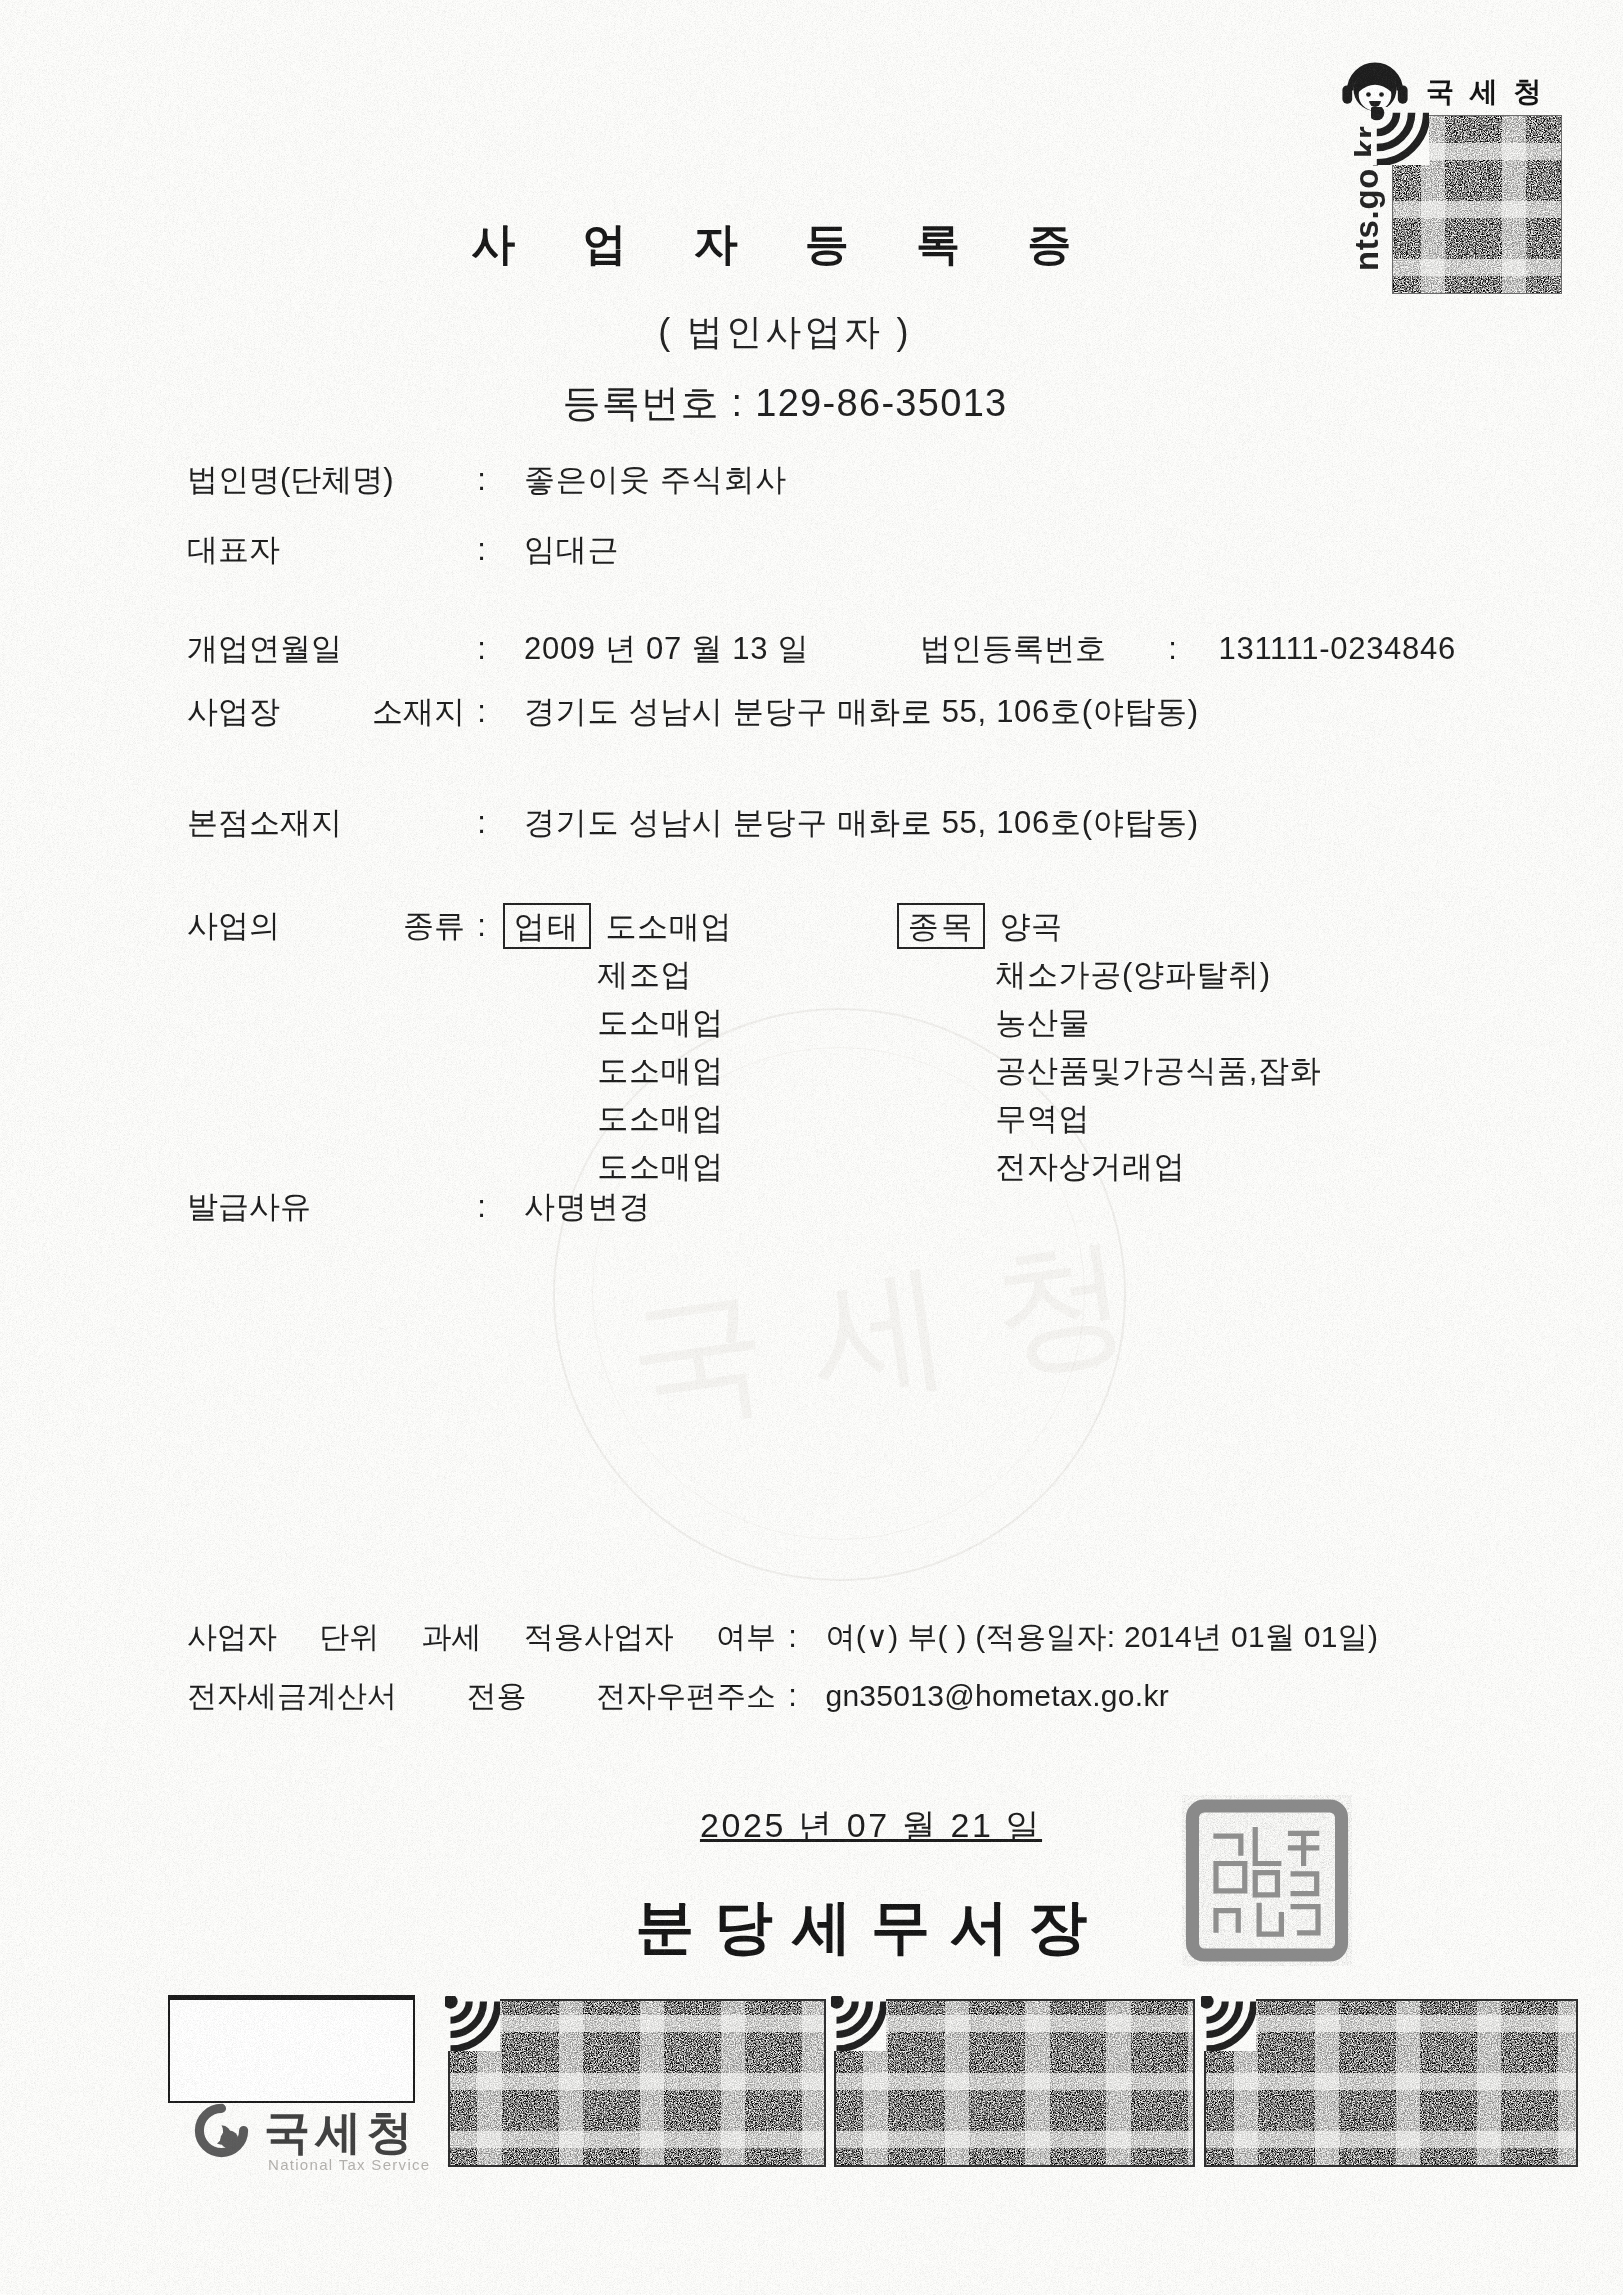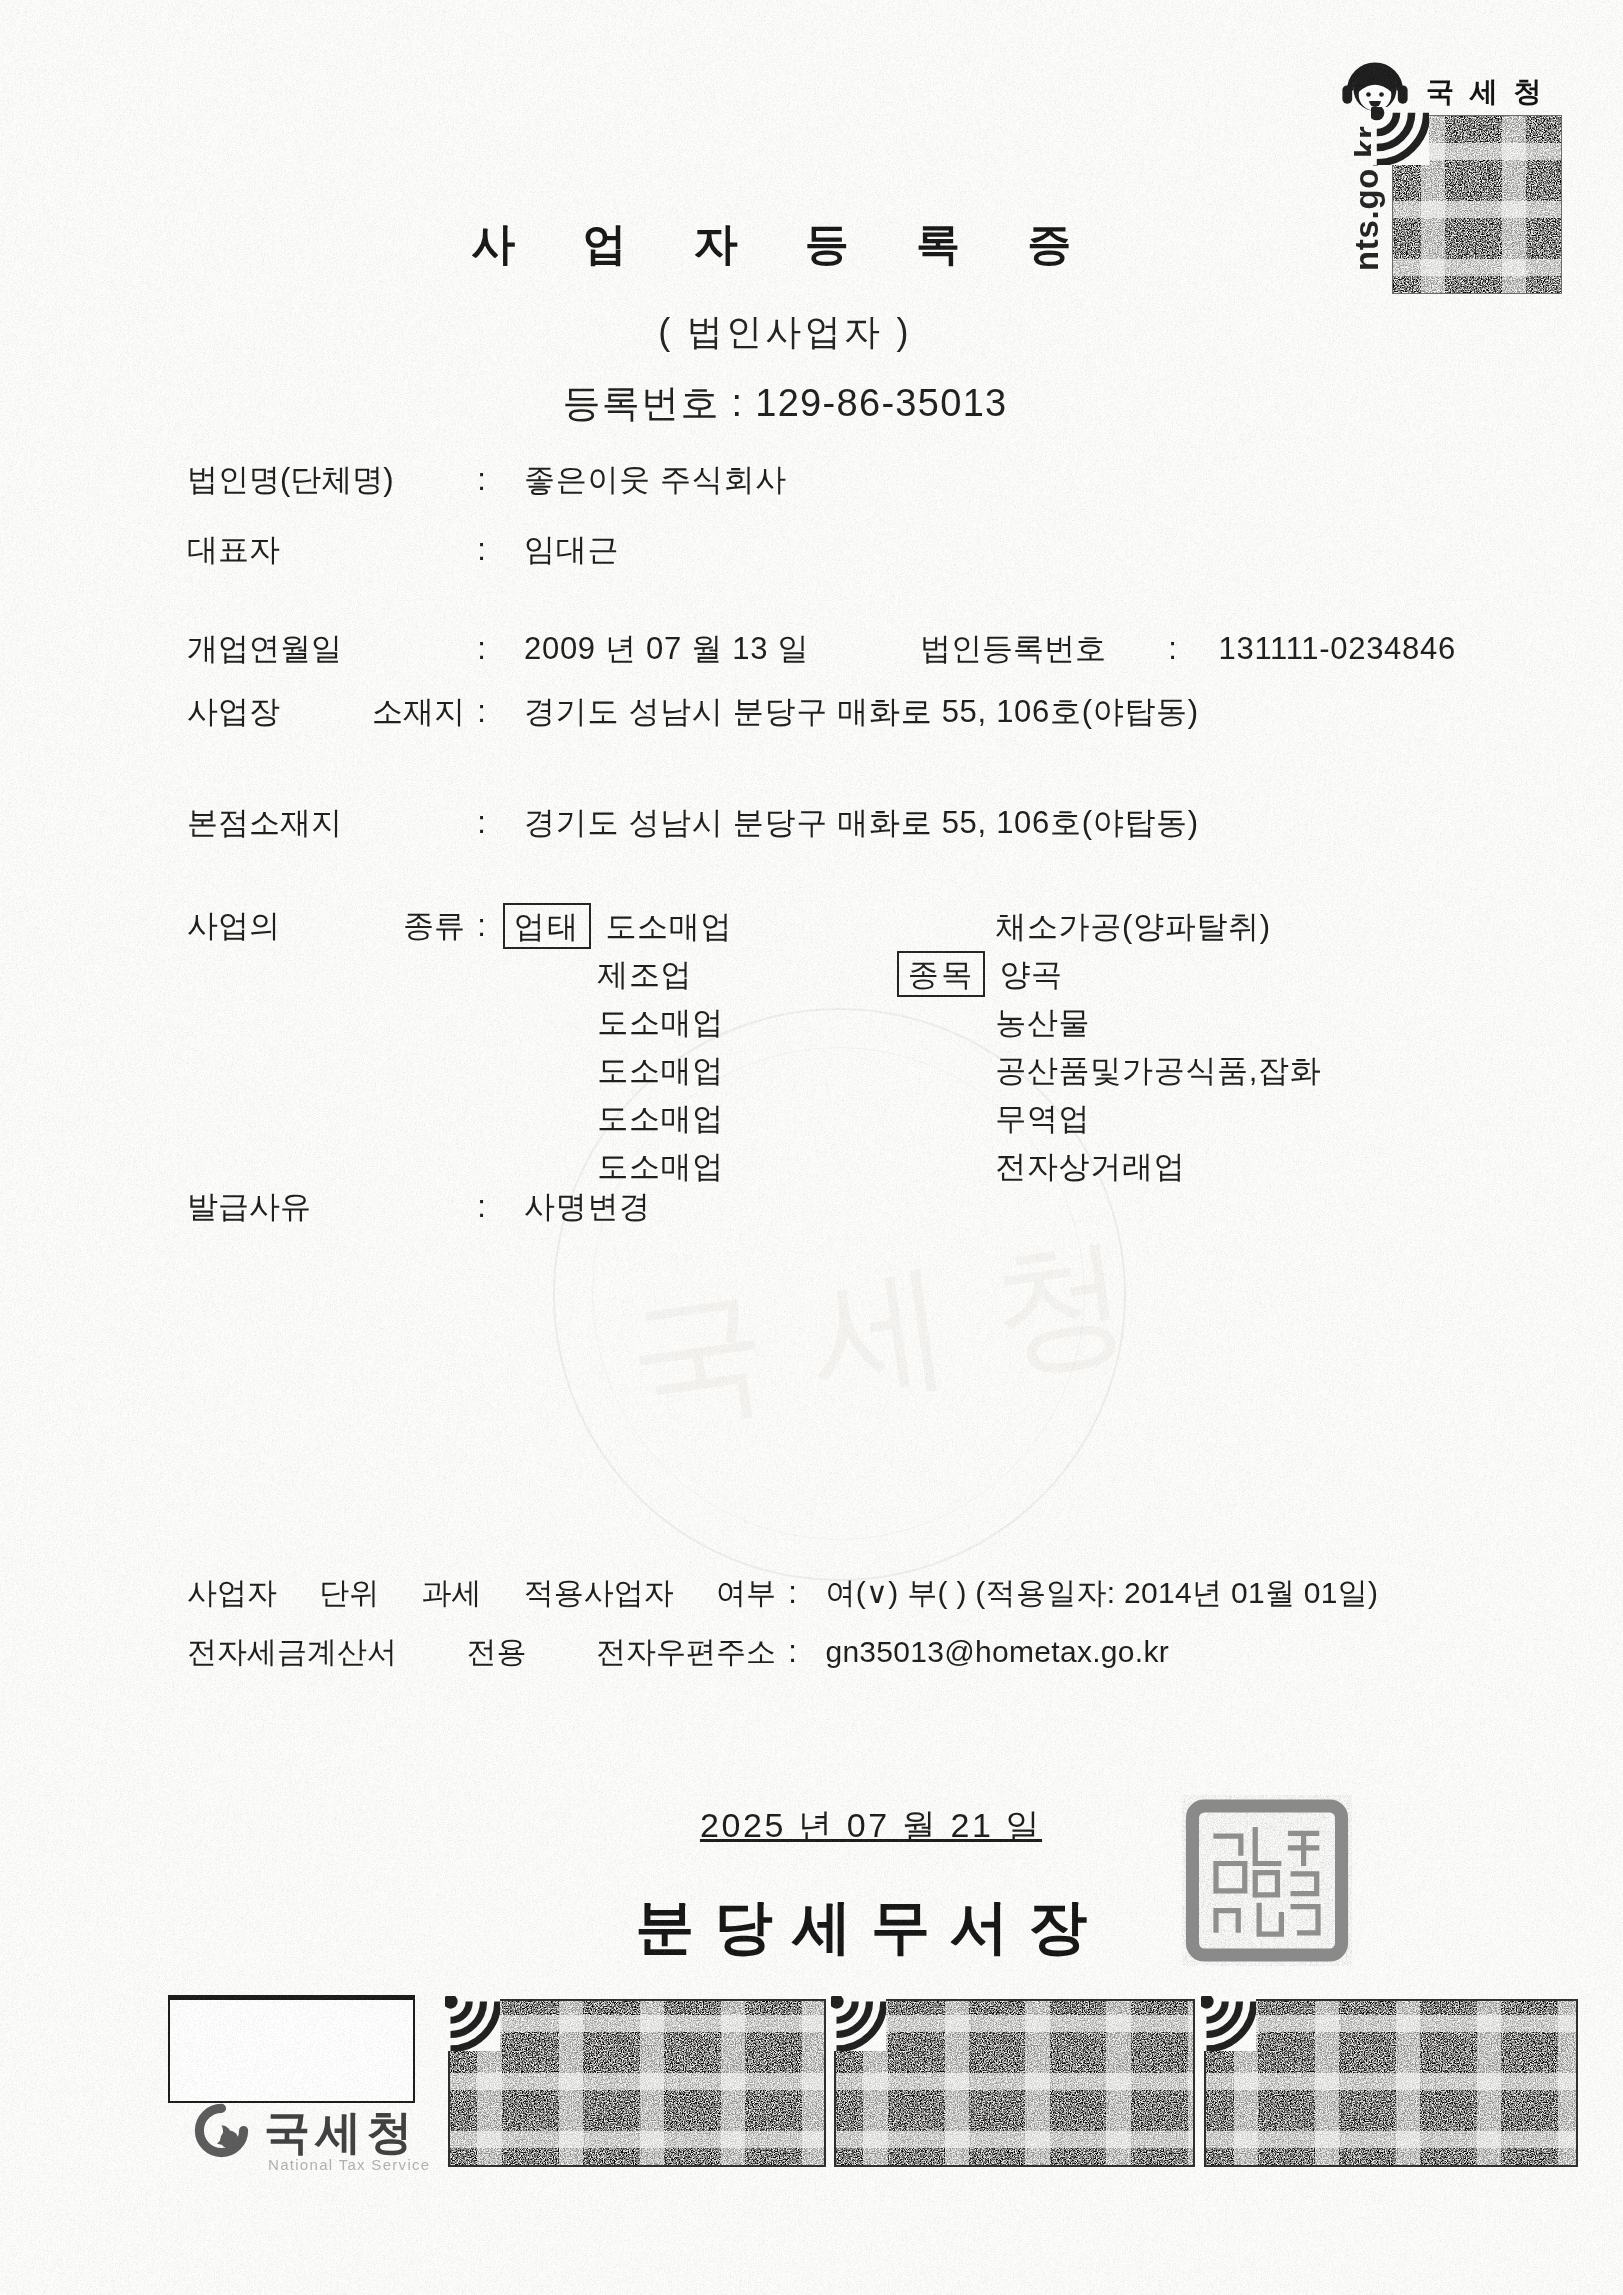--- a/index.html
+++ b/index.html
@@ -35,21 +35,21 @@
 
   
   .row{left:187px;font-size:31px;line-height:41px;display:flex;align-items:flex-end;white-space:nowrap;color:#1c1c1c;}
   .lbl{display:inline-block;width:278px;text-align:justify;text-align-last:justify;}
   .colon{display:inline-block;width:33px;text-align:center;}
   .val{padding-left:26px;letter-spacing:0.7px;}
   .val-od{display:inline-block;width:422px;padding-left:26px;box-sizing:border-box;letter-spacing:0.7px;}
   .lbl2{display:inline-block;width:236px;text-align:justify;text-align-last:justify;}
   .val2{padding-left:29.5px;letter-spacing:0.7px;}
   .lblw{display:inline-block;width:589px;text-align:justify;text-align-last:justify;font-size:30px;}
-  .valw{padding-left:16.4px;font-size:30px;letter-spacing:0.3px;}
+  .valw{padding-left:16.4px;font-size:30px;letter-spacing:0.3px;margin-top:44px;}
 
   
   .biz{align-items:flex-start;}
   .biz .lbl,.biz .colon{line-height:48px;}
   .biz-cols{display:flex;margin-left:5.2px;}
   .biz-col1{width:394px;}
   .biz-line{height:48px;display:flex;align-items:center;}
   .biz-col1 .biz-line.indent{padding-left:94px;}
   .biz-col2 .biz-line.indent{padding-left:98px;}
   .boxed{display:inline-block;border:2.6px solid #222;padding:0.7px 8.5px;letter-spacing:2.6px;margin-right:14px;}
@@ -189,27 +189,27 @@
             <span class="biz-val">도소매업</span>
           </div>
         <div class="biz-line indent">
             <span class="biz-val">도소매업</span>
           </div>
         <div class="biz-line indent">
             <span class="biz-val">도소매업</span>
           </div>
       </div>
       <div class="biz-col2">
-        <div class="biz-line indent">
-            <span class="biz-val">채소가공(양파탈취)</span>
-          </div>
         <div class="biz-line">
           <span class="boxed">종목</span>
           <span class="biz-val">양곡</span>
         </div>
+        <div class="biz-line indent">
+            <span class="biz-val">채소가공(양파탈취)</span>
+          </div>
         <div class="biz-line indent">
             <span class="biz-val">농산물</span>
           </div>
         <div class="biz-line indent">
             <span class="biz-val">공산품및가공식품,잡화</span>
           </div>
         <div class="biz-line indent">
             <span class="biz-val">무역업</span>
           </div>
         <div class="biz-line indent">

